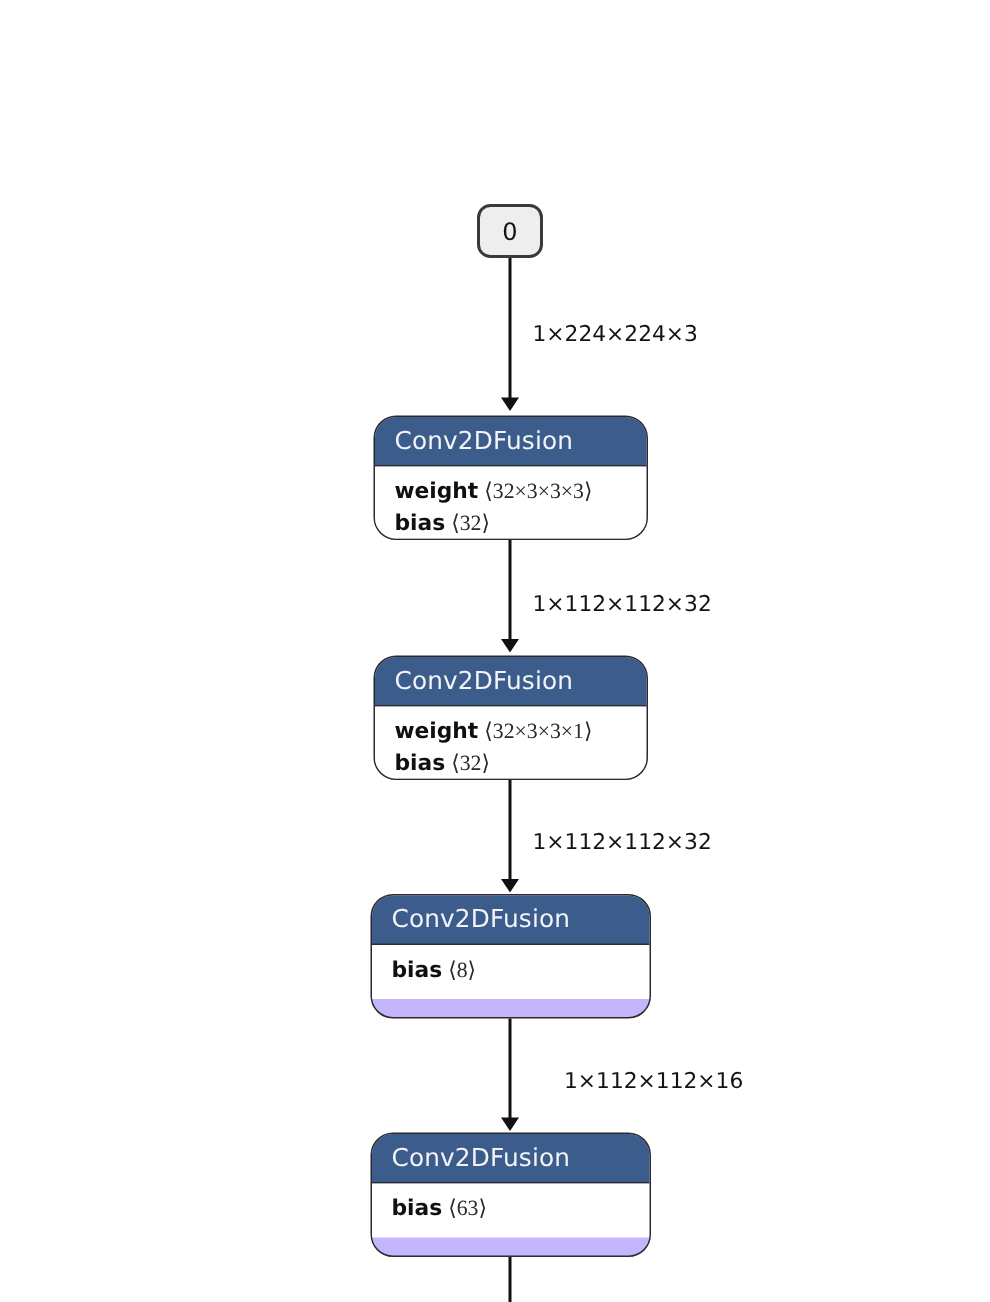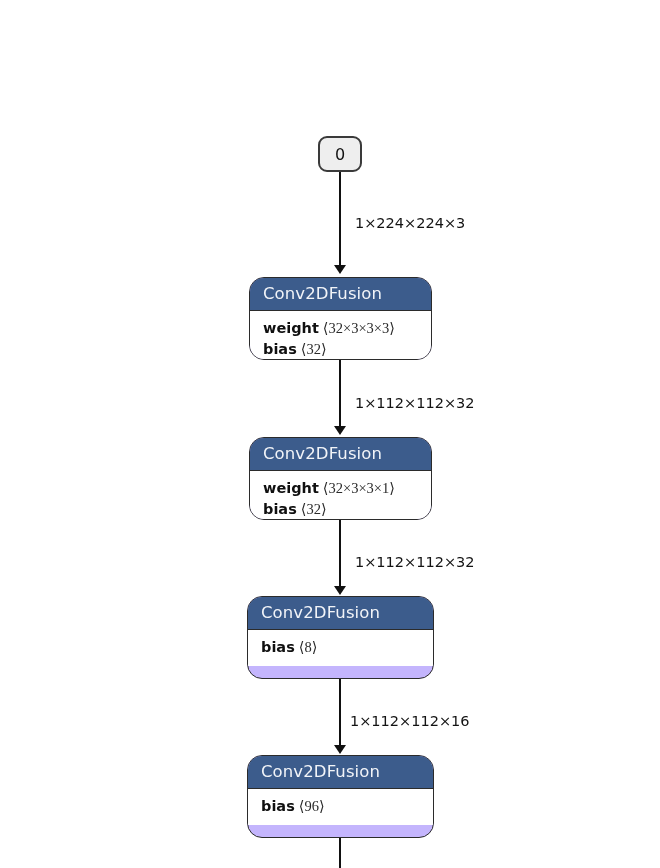--- a/index.html
+++ b/index.html
@@ -151,26 +151,26 @@
     <div class="op-header">Conv2DFusion</div>
     <div class="op-body">
       <div class="attr-row">
         <span class="attr-key">bias</span><span class="attr-val">⟨8⟩</span>
       </div>
     </div>
   </div>
 
   <div class="edge-line" style="left:339px; top:679px; height:68px;"></div>
   <div class="edge-arrow" style="left:334px; top:745px;"></div>
-  <div class="edge-label" style="left:350px; top:713px;">1×112×112×16</div>
+  <div class="edge-label" style="left:376px; top:713px;">1×112×112×16</div>
 
   <div class="op-node" style="left:247px; top:755px; width:187px; height:83px;">
     <div class="op-header">Conv2DFusion</div>
     <div class="op-body">
       <div class="attr-row">
-        <span class="attr-key">bias</span><span class="attr-val">⟨96⟩</span>
+        <span class="attr-key">bias</span><span class="attr-val">⟨63⟩</span>
       </div>
     </div>
   </div>
 
   <div class="edge-line" style="left:339px; top:838px; height:30px;"></div>
 
 </div>
 
 </body></html>

